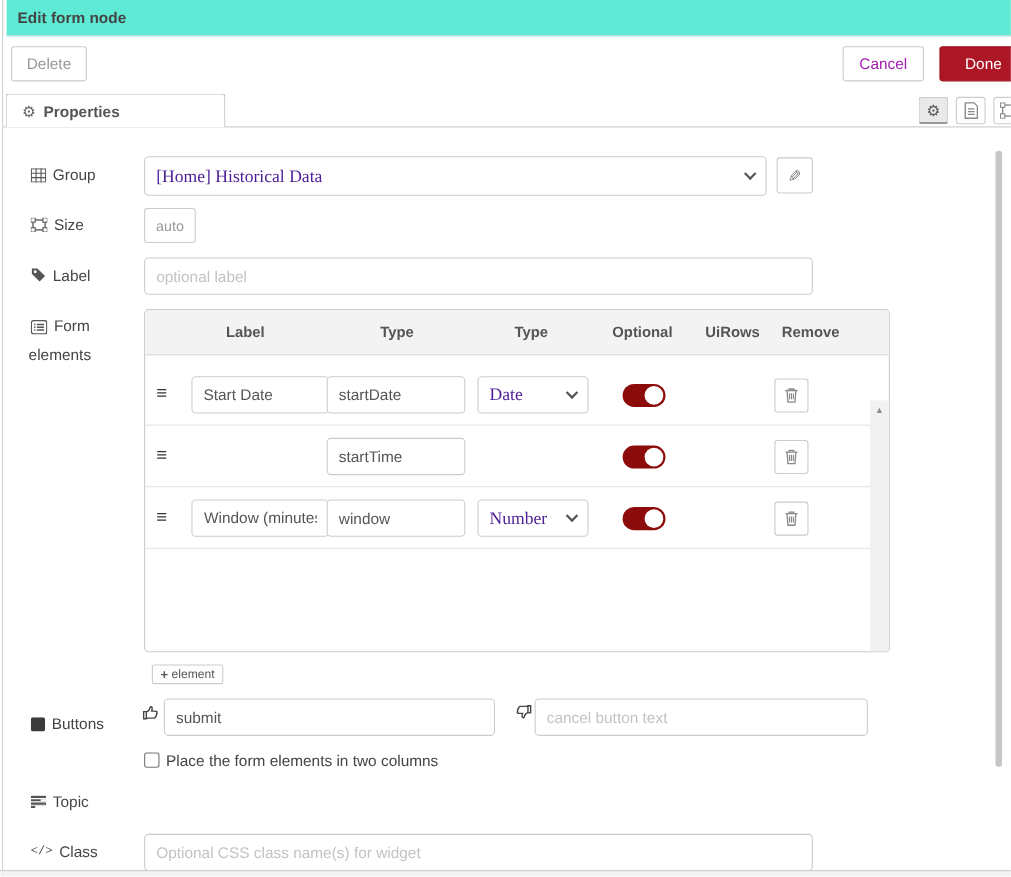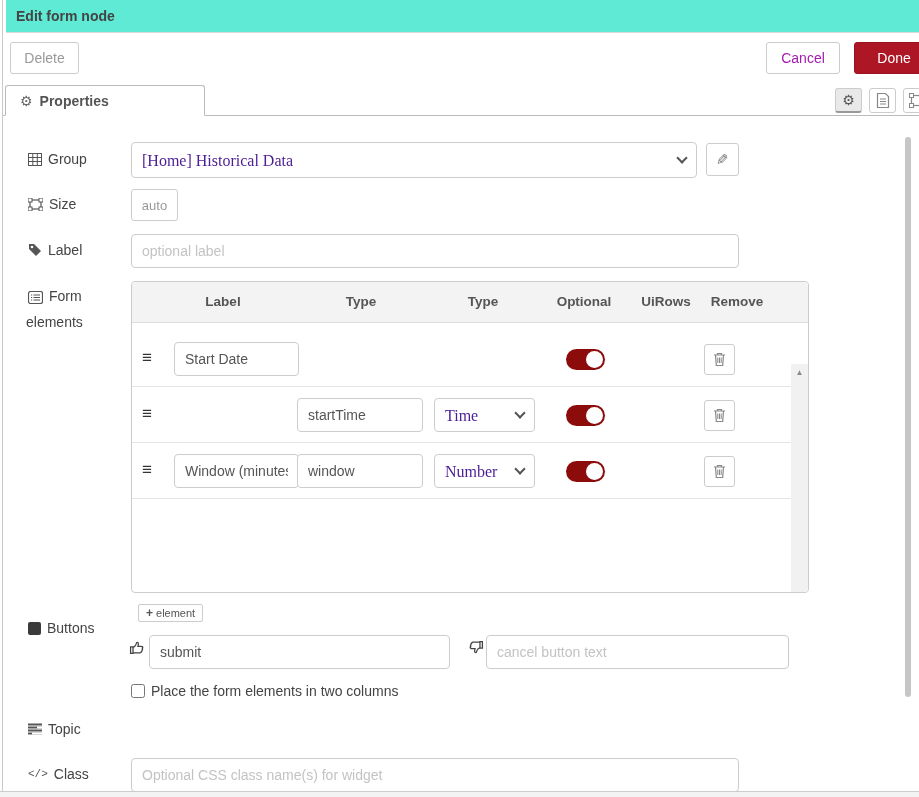--- a/index.html
+++ b/index.html
@@ -96,21 +96,21 @@
                  font-family:"Liberation Sans", sans-serif; }
 
   .inp-class { position:absolute; left:128px; top:642px; width:608px; height:34px; }
   .class-icon { font-family:"Liberation Mono", monospace; font-size:11px; color:#555; }
 
   .bottom-strip { position:absolute; left:0; top:791px; width:919px; height:6px; background:#f3f3f3; border-top:1px solid #ccc; }
   .vscroll-thumb { position:absolute; left:905px; top:137px; width:6px; height:560px; background:#c6c6c6; border-radius:3px; }
 
   .lbl-group { top:35px; } .lbl-size { top:80px; } .lbl-label { top:126px; }
   .lbl-form { top:170px; align-items:center; width:80px; flex-wrap:wrap; line-height:20px; }
-  .lbl-buttons { top:504px;justify-content:center; } .lbl-topic { top:605px; } .lbl-class { top:650px; }
+  .lbl-buttons { top:534px;justify-content:center; } .lbl-topic { top:605px; } .lbl-class { top:650px; }
   svg { display:block; }
 </style>
 </head>
 <body>
 
 <div class="dialog">
   <div class="left-border"></div>
 
   <div class="hdr">
     <span class="hdr-title">Edit form node</span>
@@ -213,41 +213,42 @@
         <span class="eth" style="left:351px">Type</span>
         <span class="eth" style="left:452px">Optional</span>
         <span class="eth" style="left:534px">UiRows</span>
         <span class="eth" style="left:605px">Remove</span>
       </div>
       <div class="etbody">
 
         <div class="erow" style="top:8px">
           <span class="drag">≡</span>
           <input type="text" class="e-label" value="Start Date" style="">
+          <input type="text" class="e-name" value="startDate" style="">
+          <div class="selwrap e-type">
+            <select class="sel"><option>Date</option></select>
+            <span class="chev"></span>
+          </div>
           <div class="toggle">
               <div class="knob"></div>
             </div>
           <button class="btn btn-trash">
             <span>
               <svg width="13" height="15" viewBox="0 0 13 15">
                   <path d="M1 3h11M4.5 3V1.5h4V3" fill="none" stroke="#888" stroke-width="1.2"></path>
                   <path d="M2.5 3l.8 10.5h6.4L10.5 3" fill="none" stroke="#888" stroke-width="1.2"></path>
                   <path d="M4.8 5.5v5.5M6.5 5.5v5.5M8.2 5.5v5.5" stroke="#888" stroke-width="1"></path>
                 </svg>
             </span>
           </button>
         </div>
 
         <div class="erow" style="top:64px">
           <span class="drag">≡</span>
           <input type="text" class="e-name" value="startTime" style="">
-          <div class="selwrap e-type">
-            <select class="sel"><option>Time</option></select>
-            <span class="chev"></span>
-          </div>
           <div class="toggle">
               <div class="knob"></div>
             </div>
           <button class="btn btn-trash">
             <span>
               <svg width="13" height="15" viewBox="0 0 13 15">
                   <path d="M1 3h11M4.5 3V1.5h4V3" fill="none" stroke="#888" stroke-width="1.2"></path>
                   <path d="M2.5 3l.8 10.5h6.4L10.5 3" fill="none" stroke="#888" stroke-width="1.2"></path>
                   <path d="M4.8 5.5v5.5M6.5 5.5v5.5M8.2 5.5v5.5" stroke="#888" stroke-width="1"></path>
                 </svg>

